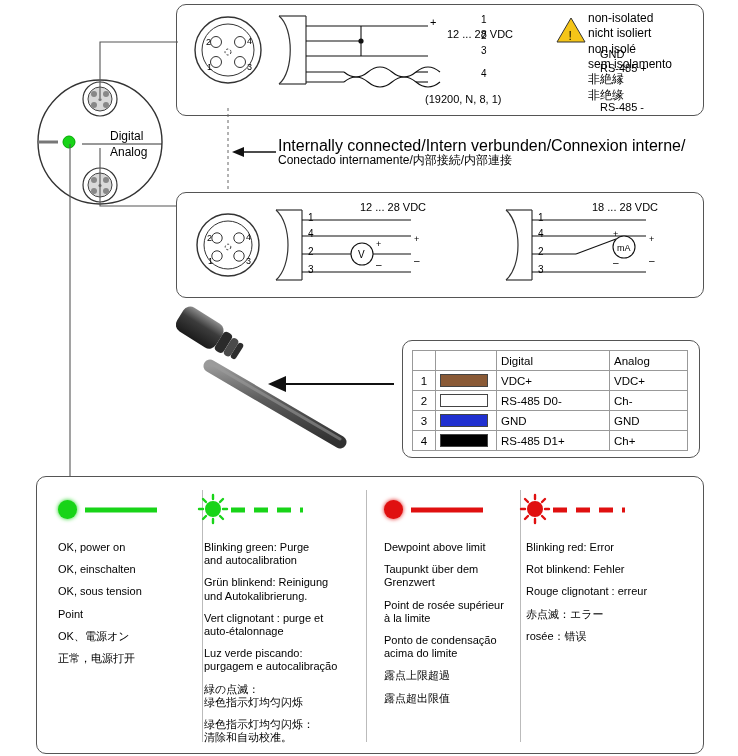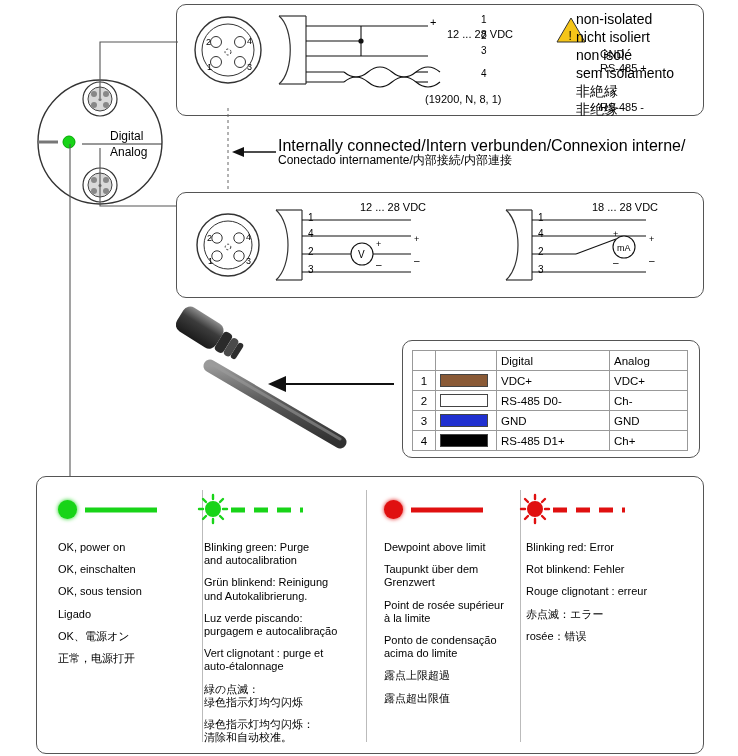--- a/index.html
+++ b/index.html
@@ -75,21 +75,21 @@
 <div class="txt smallnum" style="left:481px;top:30px;">2</div>
 <div class="txt smallnum" style="left:481px;top:45px;">3</div>
 <div class="txt smallnum" style="left:481px;top:68px;">4</div>
 
 <div class="txt" style="left:447px;top:28px;">12 ... 28 VDC</div>
 <div class="txt" style="left:600px;top:48px;">GND</div>
 <div class="txt" style="left:600px;top:62px;">RS-485 +</div>
 <div class="txt" style="left:600px;top:64px;margin-top:37px;">RS-485 -</div>
 <div class="txt" style="left:425px;top:93px;">(19200, N, 8, 1)</div>
 
-<div class="abs" style="left:576px;top:11px;width:110px;line-height:1.28;font-size:14px;">
+<div class="abs" style="left:588px;top:11px;width:110px;line-height:1.28;font-size:12px;">
   <div>non-isolated</div>
   <div>nicht isoliert</div>
   <div>non isolé</div>
   <div>sem isolamento</div>
   <div>非絶縁</div>
   <div>非绝缘</div>
 </div>
 
 <svg class="abs" style="left:30px;top:72px;" width="140" height="140">
   <circle cx="70" cy="70" r="62" fill="#fff" stroke="#333" stroke-width="1.4"></circle>
@@ -286,21 +286,21 @@
   <div class="legend-col" style="left:22px;top:24px;">
     <div class="led-row" style="margin-bottom:22px;">
       <span class="led" style="background:#18d418;box-shadow:0 0 4px #18d418;"></span>
       <svg width="72" height="8">
           <line x1="0" y1="4" x2="72" y2="4" stroke="#18d418" stroke-width="5"></line>
         </svg>
     </div>
     <p>OK, power on</p>
     <p>OK, einschalten</p>
     <p>OK, sous tension</p>
-    <p>Ligado</p>
+    <p>Point</p>
     <p>OK、電源オン</p>
     <p>正常，电源打开</p>
   </div>
 
   <div class="legend-col" style="left:168px;top:24px;">
     <div class="led-row" style="margin-bottom:22px;">
       <span style="position:relative;display:inline-block;width:19px;height:19px;">
         <svg width="30" height="30" style="position:absolute;left:-6px;top:-6px;">
           <g stroke="#18d418" stroke-width="2.4" stroke-linecap="round">
             <line x1="15" y1="1" x2="15" y2="5"></line>
@@ -316,24 +316,24 @@
         </svg>
       </span>
       <svg width="72" height="8">
           <line x1="0" y1="4" x2="72" y2="4" stroke="#18d418" stroke-width="5" stroke-dasharray="14 9"></line>
         </svg>
     </div>
     <p>Blinking green: Purge
 and autocalibration</p>
     <p>Grün blinkend: Reinigung
 und Autokalibrierung.</p>
+    <p>Vert clignotant : purge et
+auto-étalonnage</p>
     <p>Luz verde piscando:
 purgagem e autocalibração</p>
-    <p>Vert clignotant : purge et
-auto-étalonnage</p>
     <p>緑の点滅：
 绿色指示灯均匀闪烁</p>
     <p>绿色指示灯均匀闪烁：
 清除和自动校准。</p>
   </div>
 
   <div class="legend-col" style="left:348px;top:24px;width:150px;">
     <div class="led-row" style="margin-bottom:22px;">
       <span class="led" style="background:#e01010;box-shadow:0 0 4px #e01010;"></span>
       <svg width="72" height="8">

